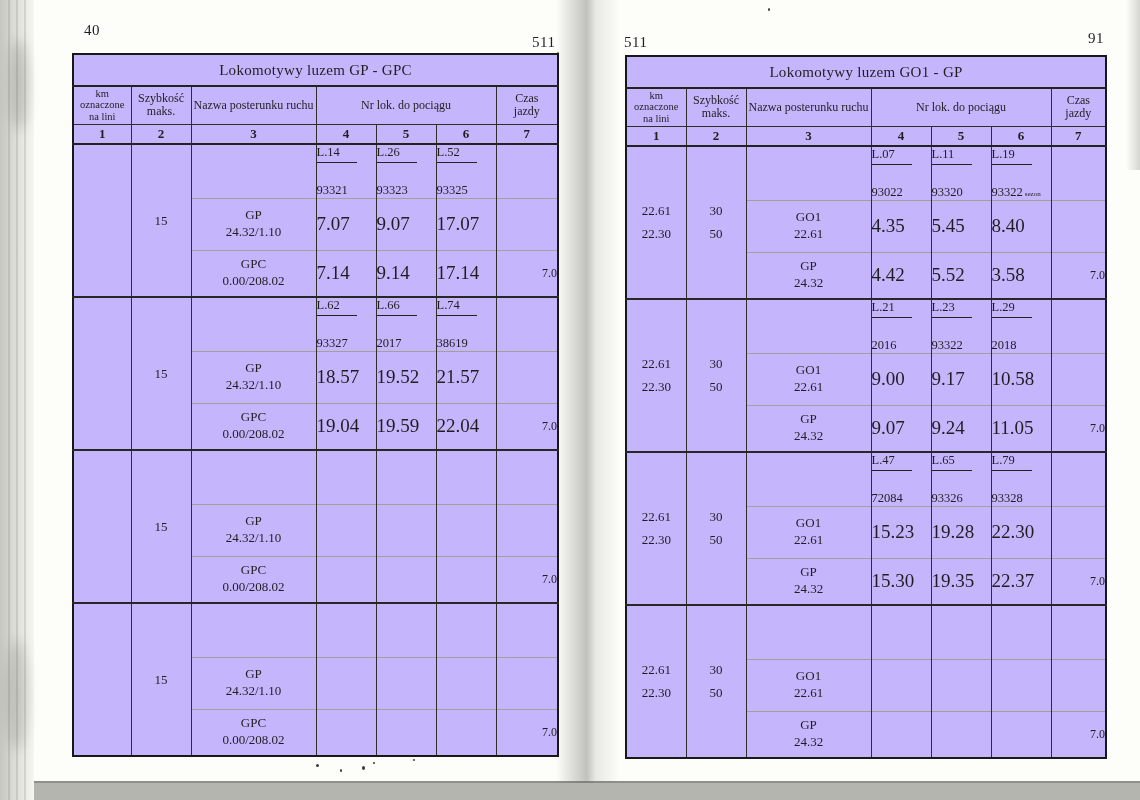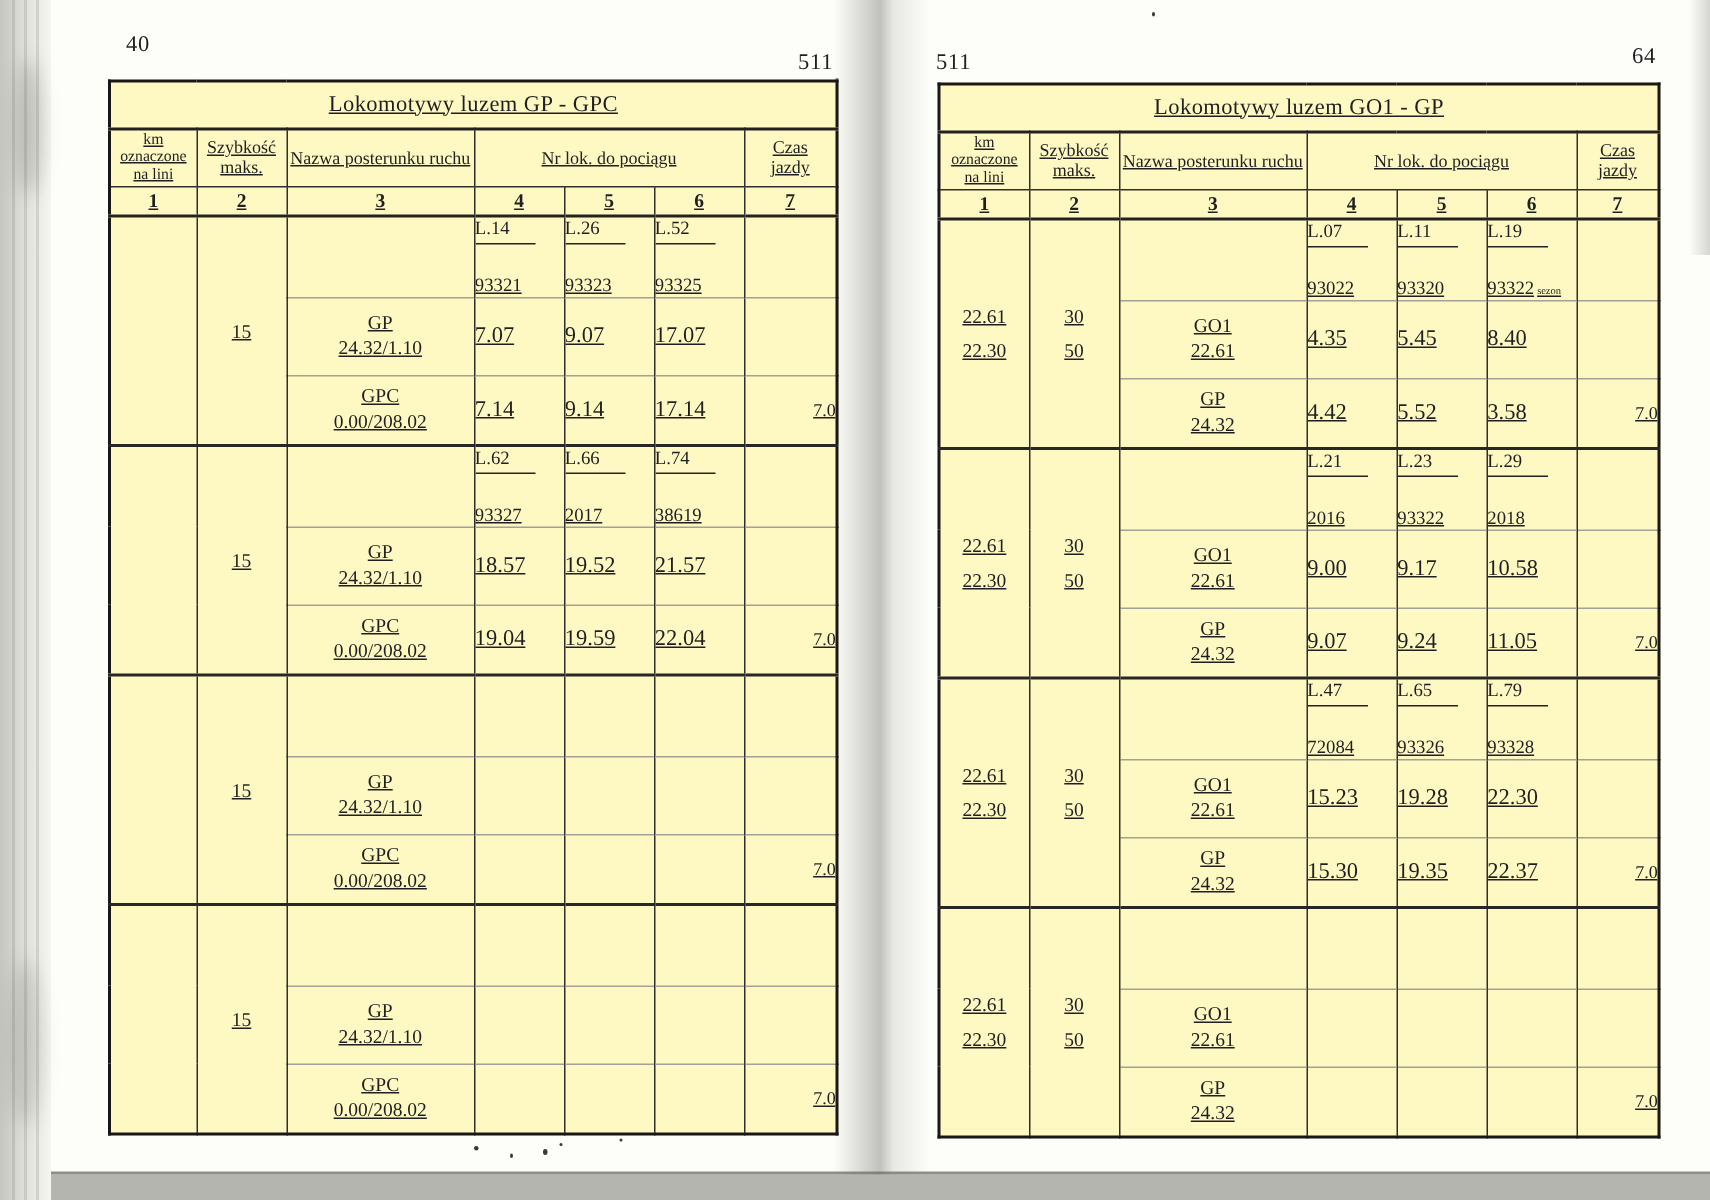--- a/index.html
+++ b/index.html
@@ -39,23 +39,22 @@
     background:linear-gradient(90deg, rgba(180,180,174,0) 0%, rgba(180,180,174,0.55) 100%);
   }
   .speck { position:absolute; background:#3a3a35; border-radius:50%; }
 
   
   .pgnum { position:absolute; font-size:15px; letter-spacing:0.5px; }
 
   
   table.tt {
     position:absolute; border-collapse:collapse; table-layout:fixed;
-    background:#fef9c3;
+    background:#c4b5fd;
     border:2.5px solid #181818;
-    text-decoration:underline;
   }
   table.tt th, table.tt td {
     border-left:1.6px solid #2e2e2c; border-right:1.6px solid #2e2e2c;
     padding:0; font-weight:normal; overflow:hidden;
   }
   th.title {
     height:32px; font-size:15px; font-weight:bold; text-align:center;
     border-bottom:2px solid #222220; letter-spacing:0.3px;
   }
   tr.hdr th {
@@ -70,21 +69,21 @@
   tr.sec td { border-top:2px solid #272725; }
   tr.sub td { border-top:1px solid #a3a098; }
   td.km, td.sp { text-align:center; vertical-align:middle; font-weight:bold; font-size:13px; }
   td.km div, td.sp div { margin:7px 0; }
   td.name { text-align:center; vertical-align:middle; font-size:13px; padding-left:8px; line-height:1.3; }
   td.frac { vertical-align:top; padding:6px 0 0 8px; font-size:12.5px; }
   td.frac .ft { display:inline-block; min-width:40px; border-bottom:1.3px solid #222220; padding-bottom:1.5px; }
   td.frac .ft:empty { border-bottom:none; min-width:0; }
   td.frac .fb { display:block; padding-top:20px; white-space:nowrap; }
   td.frac .note { font-size:7px; margin-left:2px; letter-spacing:0; }
-  td.tv { text-align:left; vertical-align:middle; padding-left:8px; font-size:15px; }
+  td.tv { text-align:left; vertical-align:middle; padding-left:8px; font-size:19px; }
   td.czas { text-align:right; vertical-align:middle; font-size:12px; }
   tr.r1 td { height:54px;margin-left:24px; }
   tr.r2 td { height:52px; }
   tr.r3 td { height:47px; }
 </style>
 </head>
 <body>
 
 <div class="paper"></div>
 <div class="gutter"></div>
@@ -101,21 +100,21 @@
 <div class="speck" style="left:316px;top:764px;width:3px;height:3px"></div>
 <div class="speck" style="left:340px;top:769px;width:2px;height:3px"></div>
 <div class="speck" style="left:362px;top:766px;width:3px;height:4px"></div>
 <div class="speck" style="left:373px;top:762px;width:2px;height:2px"></div>
 <div class="speck" style="left:768px;top:8px;width:2px;height:3px"></div>
 <div class="speck" style="left:413px;top:759px;width:2px;height:2px"></div>
 
 <div class="pgnum" style="left:84px;top:22px">40</div>
 <div class="pgnum" style="left:532px;top:34px">511</div>
 <div class="pgnum" style="left:624px;top:34px">511</div>
-<div class="pgnum" style="left:1088px;top:30px">64</div>
+<div class="pgnum" style="left:1088px;top:30px">91</div>
 
 <table class="tt" style="left:72px;top:53px;width:485px">
   <colgroup>
     <col style="width:58px">
       <col style="width:60px">
       <col style="width:125px">
     <col style="width:60px">
       <col style="width:60px">
       <col style="width:60px">
       <col style="width:62px">

